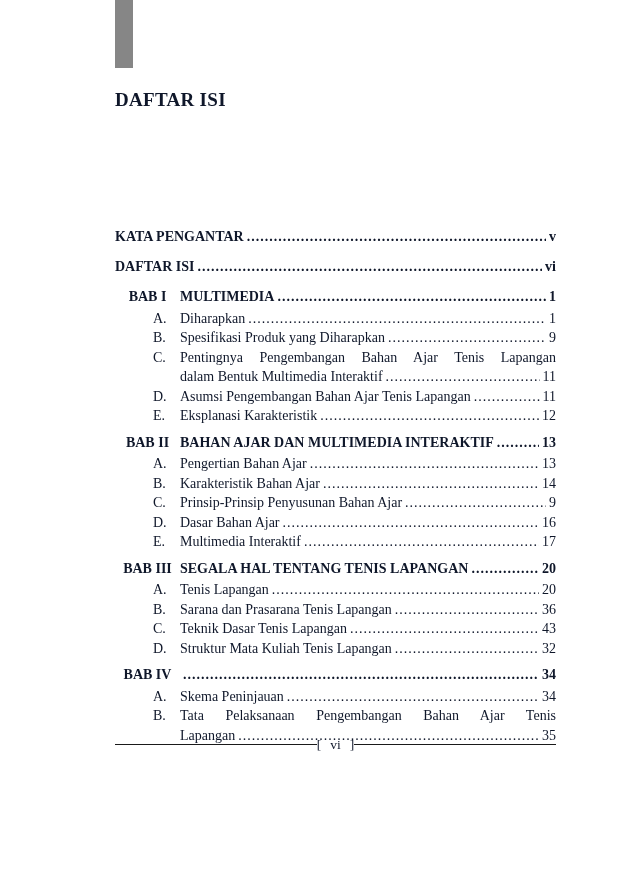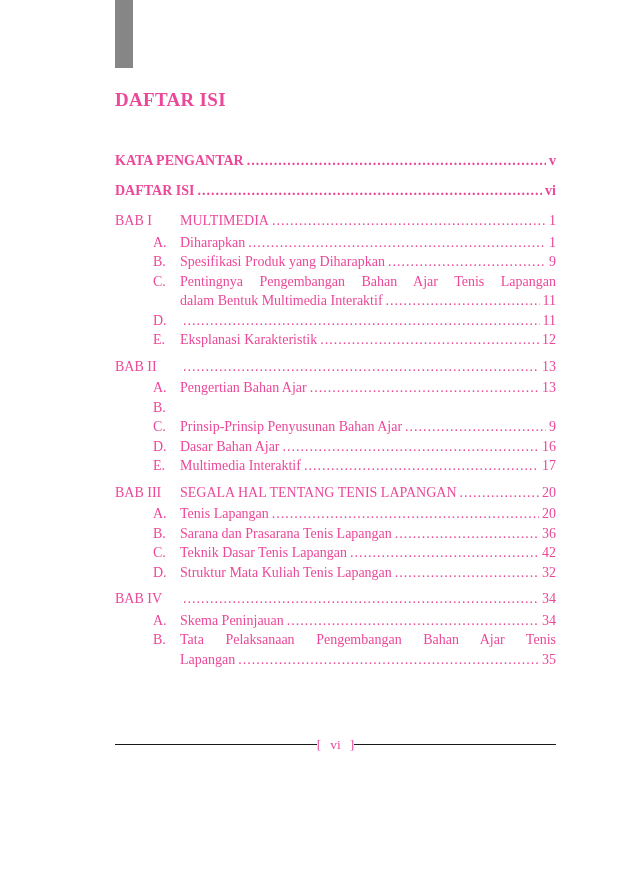--- a/index.html
+++ b/index.html
@@ -2,21 +2,21 @@
 <html><head>
 <meta charset="utf-8">
 <style>
   * { margin: 0; padding: 0; box-sizing: border-box; }
   html, body { background: #ffffff; }
   .page {
     position: relative;
     width: 629px;
     height: 880px;
     background: #ffffff;
-    color: #ec4899;
+    color: #0f172a;
     font-family: "Liberation Serif", "DejaVu Serif", serif;
     font-size: 14px;
     overflow: hidden;
   }
   .gray-bar {
     position: absolute;
     left: 115px;
     top: 0;
     width: 18px;
     height: 68px;
@@ -27,32 +27,33 @@
     left: 115px;
     top: 88px;
     width: 441px;
   }
   .doc-title {
     font-size: 19px;
     font-weight: bold;
     letter-spacing: 0.3px;
     line-height: 23px;
   }
-  .toc { margin-top: 40px; }
+  .toc { margin-top: 116px; }
   .toc-front {
     font-weight: bold;
     line-height: 19.5px;
     margin-bottom: 10.5px;
   }
   .toc-chapter {
     display: flex;
-    font-weight: normal;
+    font-weight: bold;
     line-height: 19.5px;
     margin-top: 7px;
     margin-bottom: 2px;
+    text-align: center;
   }
   .chlabel { flex: 0 0 65px; }
   .toc-item {
     display: flex;
     padding-left: 38px;
     line-height: 19.5px;
   }
   .letter { flex: 0 0 27px; }
   .item-body { flex: 1; min-width: 0; }
   .lastline { display: flex; align-items: baseline; }
@@ -148,56 +149,65 @@
               <span class="itext">dalam Bentuk Multimedia Interaktif</span>
               <span class="dots"></span>
               <span class="pnum">11</span>
             </div>
           </div>
         </div>
         <div class="toc-item">
           <span class="letter">D.</span>
           <div class="item-body">
             <div class="lastline">
+              <span class="itext">Asumsi Pengembangan Bahan Ajar Tenis Lapangan</span>
               <span class="dots"></span>
               <span class="pnum">11</span>
             </div>
           </div>
         </div>
         <div class="toc-item">
           <span class="letter">E.</span>
           <div class="item-body">
             <div class="lastline">
               <span class="itext">Eksplanasi Karakteristik</span>
               <span class="dots"></span>
               <span class="pnum">12</span>
             </div>
           </div>
         </div>
         <div class="toc-chapter">
           <span class="chlabel">BAB II</span>
           <div class="item-body">
             <div class="lastline">
+              <span class="itext">BAHAN AJAR DAN MULTIMEDIA INTERAKTIF</span>
               <span class="dots"></span>
               <span class="pnum">13</span>
             </div>
           </div>
         </div>
         <div class="toc-item">
           <span class="letter">A.</span>
           <div class="item-body">
             <div class="lastline">
               <span class="itext">Pengertian Bahan Ajar</span>
               <span class="dots"></span>
               <span class="pnum">13</span>
             </div>
           </div>
         </div>
         <div class="toc-item">
           <span class="letter">B.</span>
+          <div class="item-body">
+            <div class="lastline">
+              <span class="itext">Karakteristik Bahan Ajar</span>
+              <span class="dots"></span>
+              <span class="pnum">14</span>
+            </div>
+          </div>
         </div>
         <div class="toc-item">
           <span class="letter">C.</span>
           <div class="item-body">
             <div class="lastline">
               <span class="itext">Prinsip-Prinsip Penyusunan Bahan Ajar</span>
               <span class="dots"></span>
               <span class="pnum">9</span>
             </div>
           </div>
@@ -251,21 +261,21 @@
               <span class="pnum">36</span>
             </div>
           </div>
         </div>
         <div class="toc-item">
           <span class="letter">C.</span>
           <div class="item-body">
             <div class="lastline">
               <span class="itext">Teknik Dasar Tenis Lapangan</span>
               <span class="dots"></span>
-              <span class="pnum">42</span>
+              <span class="pnum">43</span>
             </div>
           </div>
         </div>
         <div class="toc-item">
           <span class="letter">D.</span>
           <div class="item-body">
             <div class="lastline">
               <span class="itext">Struktur Mata Kuliah Tenis Lapangan</span>
               <span class="dots"></span>
               <span class="pnum">32</span>

